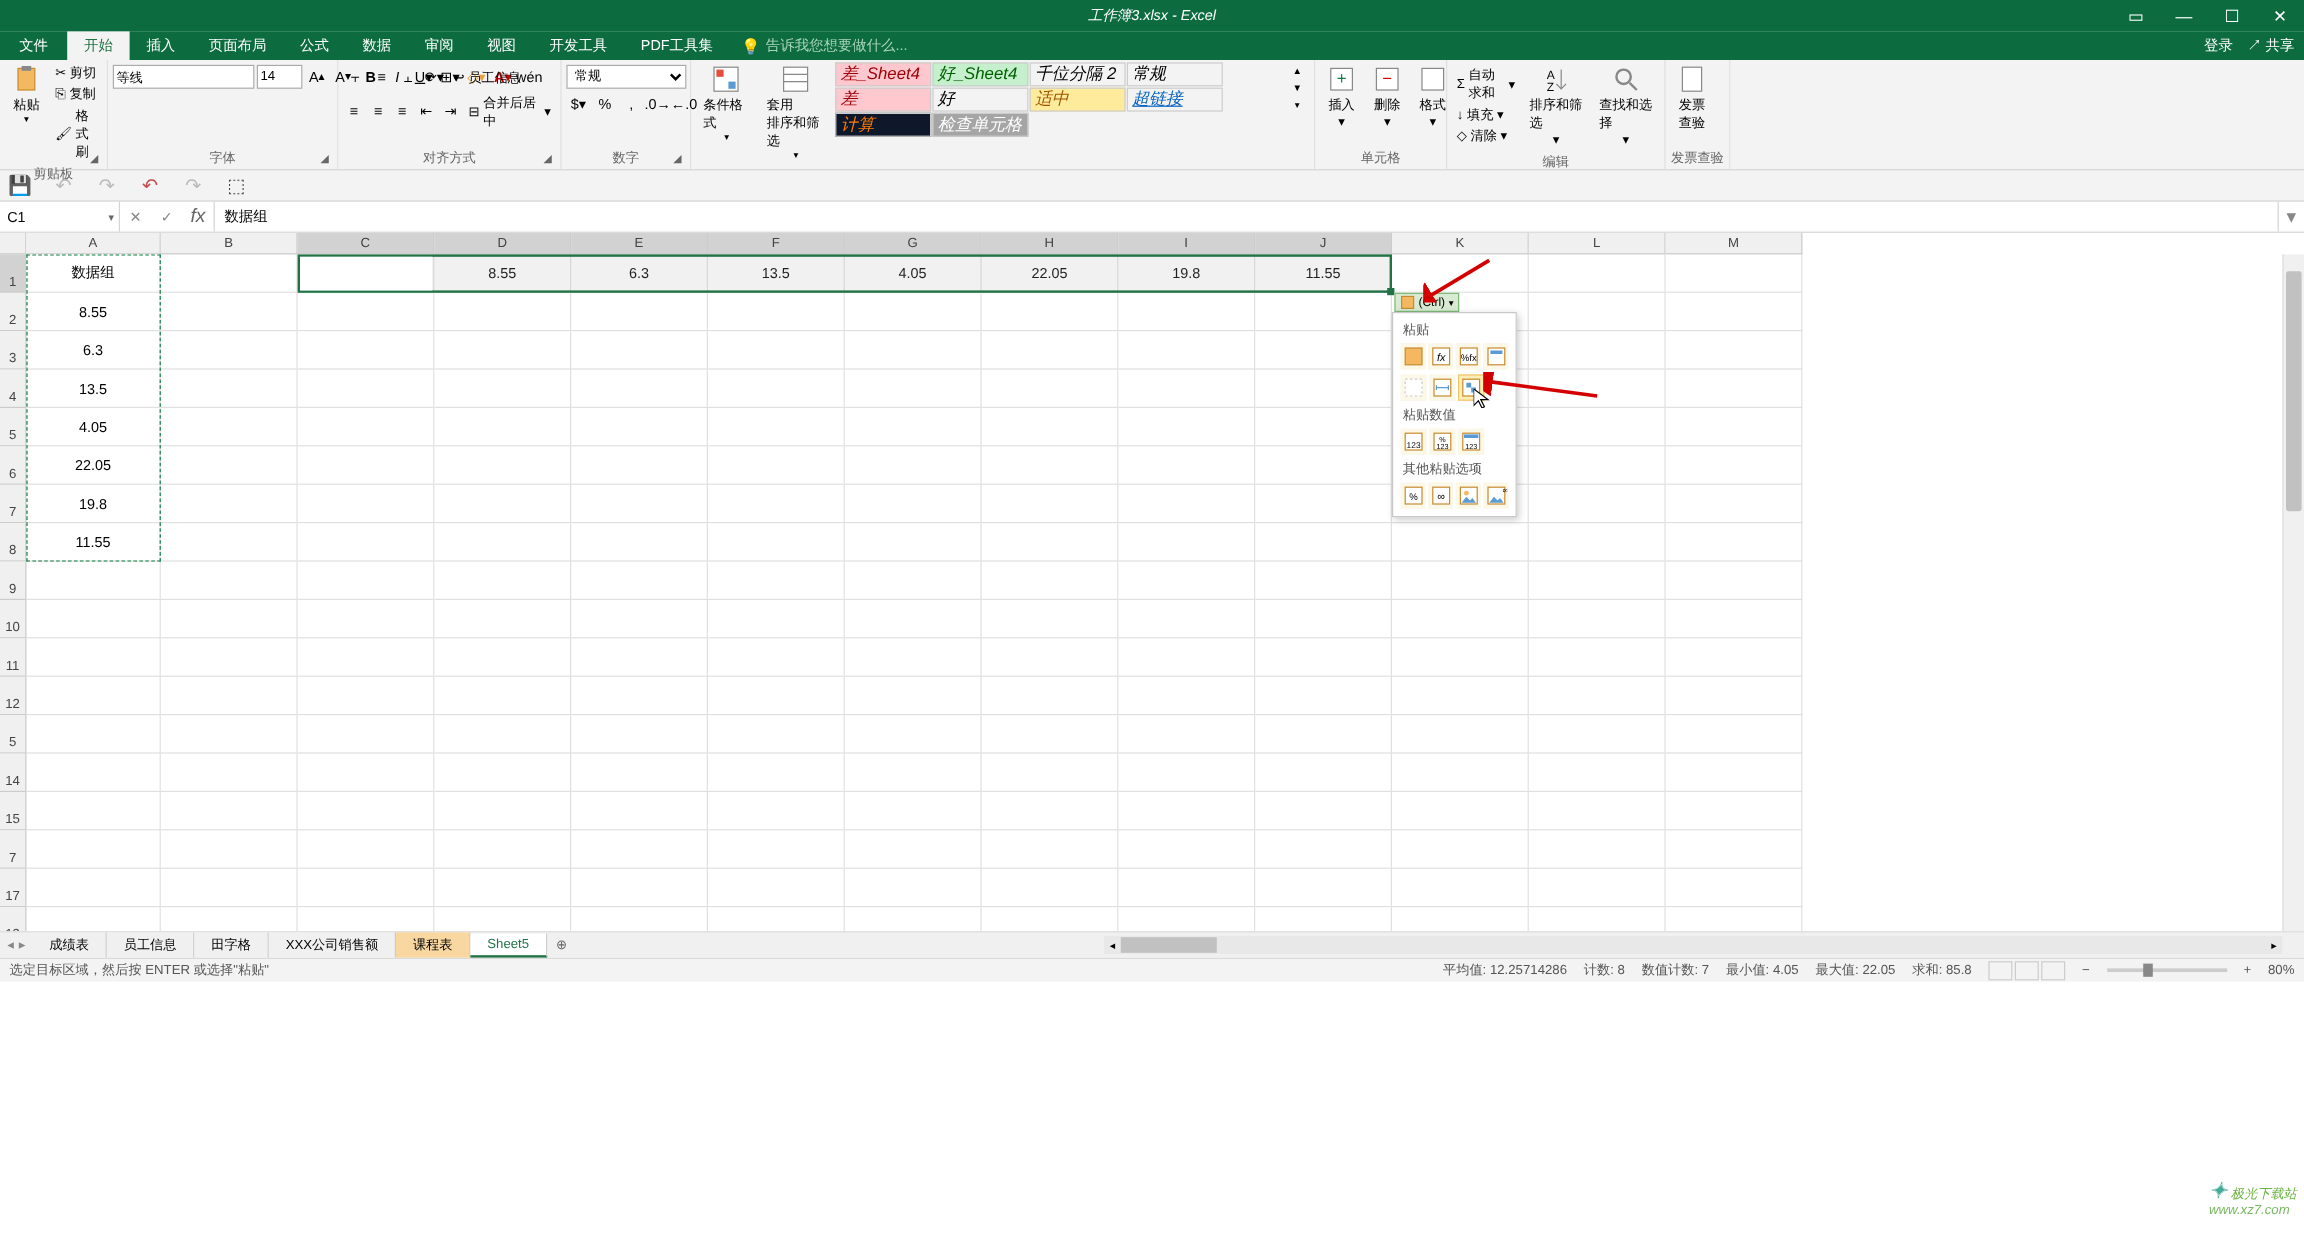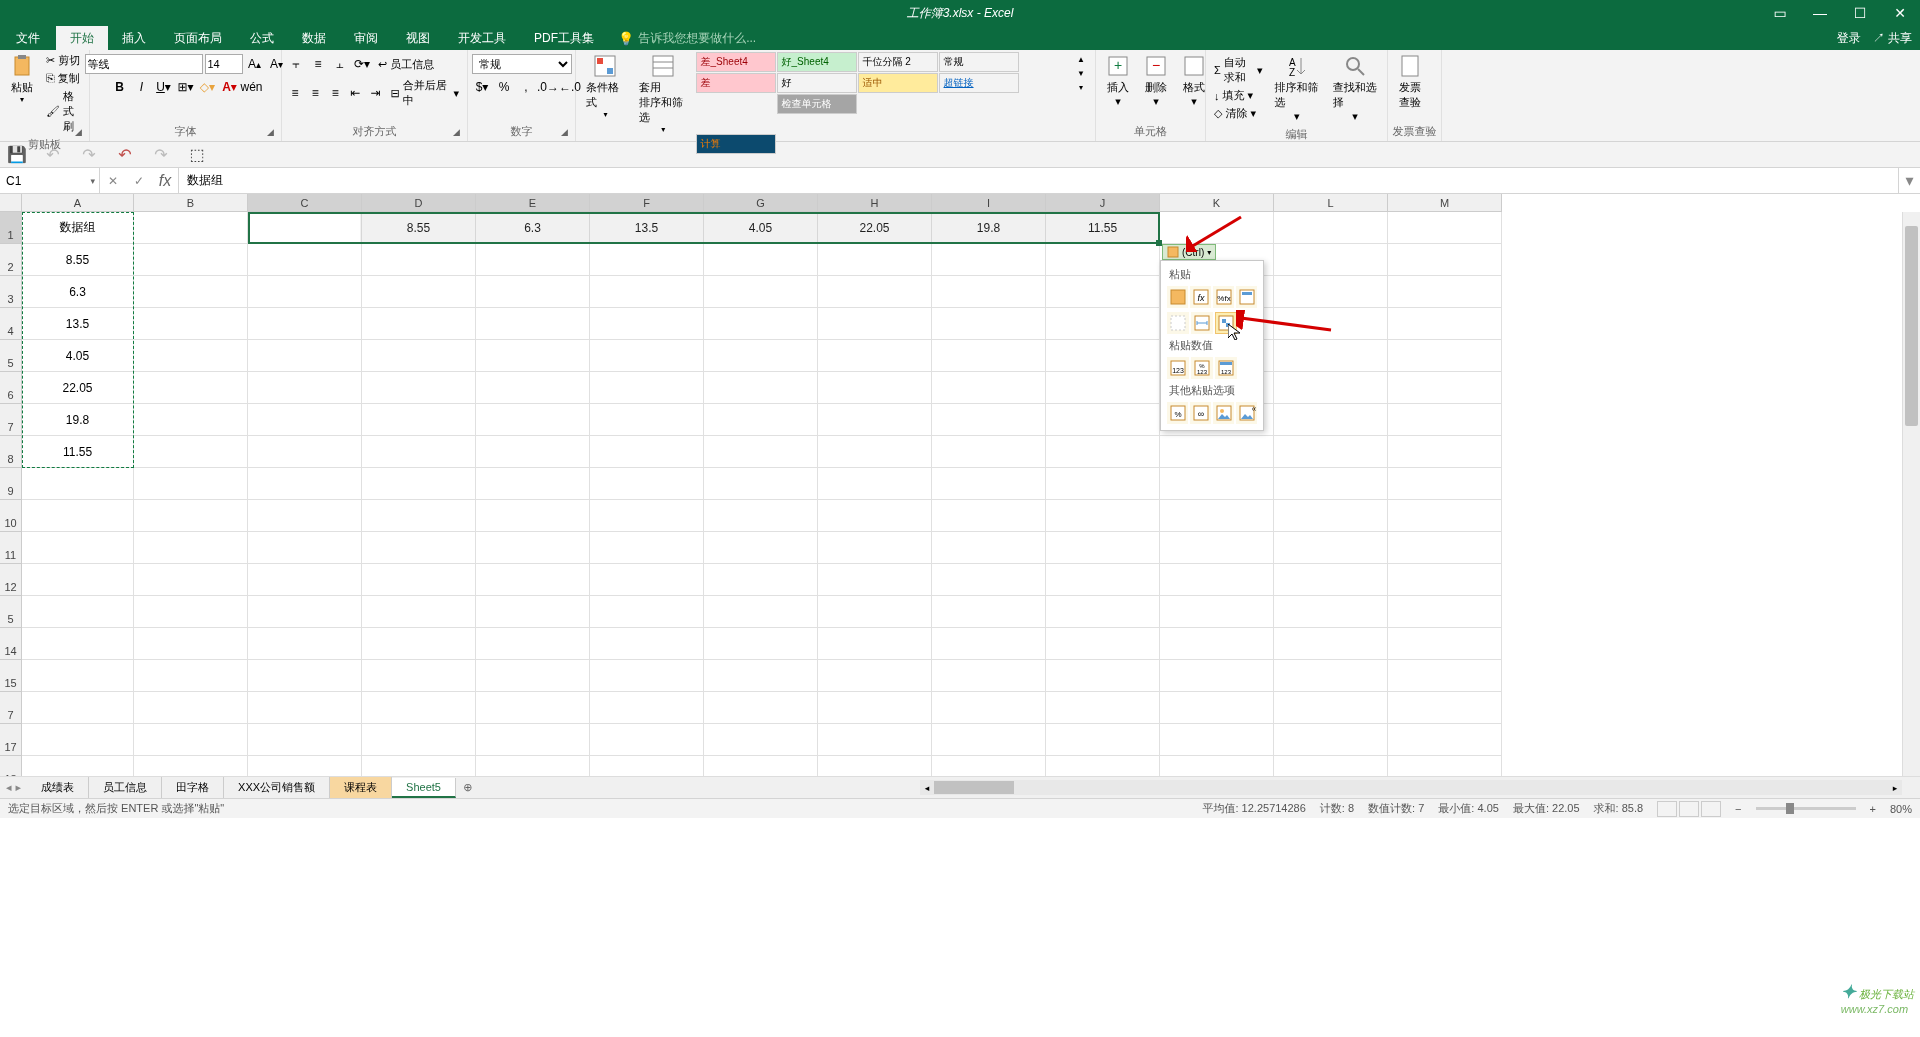--- a/index.html
+++ b/index.html
@@ -29,21 +29,21 @@
 .ribbon-group-label { text-align: center; color: #666; padding: 2px 0; font-size: 11px; }
 .big-btn { display: flex; flex-direction: column; align-items: center; justify-content: center; padding: 2px 6px; cursor: pointer; }
 .big-btn .icon { width: 24px; height: 24px; margin-bottom: 2px; }
 .small-btn-col { display: flex; flex-direction: column; gap: 1px; }
 .small-btn { display: flex; align-items: center; gap: 3px; padding: 1px 4px; cursor: pointer; font-size: 11px; }
 .font-select { height: 20px; font-size: 11px; border: 1px solid #ababab; background: #fff; padding: 0 2px; }
 .font-name { width: 118px; }
 .font-size { width: 38px; }
 .btn-icon { width: 20px; height: 20px; display: inline-flex; align-items: center; justify-content: center; cursor: pointer; font-size: 12px; }
 .style-gallery { display: flex; flex-wrap: wrap; width: 420px; gap: 1px; }
-.style-cell { width: 80px; height: 20px; border: 1px solid #ccc; display: flex; align-items: center; padding: 0 4px; font-size: 10px; }
+.style-cell { width: 80px; height: 20px; border: 1px solid #ccc; display: flex; align-items: center; padding: 0 4px; font-size: 14px; font-style: italic; }
 .dialog-launcher { position: absolute; bottom: 2px; right: 2px; width: 12px; height: 12px; font-size: 9px; color: #666; }
 
 
 .qat-row { height: 26px; background: #f3f3f3; border-bottom: 1px solid #d4d4d4; display: flex; align-items: center; padding: 0 6px; gap: 14px; }
 .qat-row .qat-btn { width: 22px; height: 20px; display: flex; align-items: center; justify-content: center; color: #444; cursor: pointer; }
 
 
 .formula-bar { height: 26px; border-bottom: 1px solid #d4d4d4; display: flex; align-items: stretch; }
 .name-box { width: 100px; border-right: 1px solid #d4d4d4; display: flex; align-items: center; padding: 0 6px; font-size: 12px; position: relative; }
 .name-box::after { content: "▾"; position: absolute; right: 4px; font-size: 9px; color: #666; }
@@ -169,21 +169,21 @@
             <span>🖌</span>
             <span>格式刷</span>
           </div>
       </div>
     </div>
     <div class="ribbon-group-label">剪贴板</div>
     <span class="dialog-launcher">◢</span>
   </div>
 
   <div class="ribbon-group" style="width:192px; position:relative;">
-    <div class="ribbon-group-content" style="flex-direction:column; gap:3px; padding-top:2px;align-items:center;">
+    <div class="ribbon-group-content" style="flex-direction:row; gap:3px; padding-top:2px;">
       <div style="display:flex; gap:2px; align-items:center;">
         <input class="font-select font-name" value="等线" style="">
         <input class="font-select font-size" value="14" style="">
         <span class="btn-icon">A<sup>▴</sup></span>
         <span class="btn-icon">A<sup>▾</sup></span>
       </div>
       <div style="display:flex; gap:2px;">
         <span class="btn-icon">
             <b>B</b>
           </span>
@@ -264,21 +264,21 @@
       </div>
       <div class="style-gallery">
         <div class="style-cell" style="background:#ffc7ce;color:#9c0006;">差_Sheet4</div>
         <div class="style-cell" style="background:#c6efce;color:#006100;">好_Sheet4</div>
         <div class="style-cell">千位分隔 2</div>
         <div class="style-cell">常规</div>
         <div class="style-cell" style="background:#ffc7ce;color:#9c0006;">差</div>
         <div class="style-cell">好</div>
         <div class="style-cell" style="background:#ffeb9c;color:#9c5700;">适中</div>
         <div class="style-cell" style="color:#0563c1;text-decoration:underline;">超链接</div>
-        <div class="style-cell" style="background:#0c4a6e;color:#fa7d00;margin-top:40px;">计算</div>
+        <div class="style-cell" style="background:#0f172a;color:#fa7d00;">计算</div>
         <div class="style-cell" style="background:#a5a5a5;color:#fff;">检查单元格</div>
       </div>
       <div style="display:flex;flex-direction:column;justify-content:space-between;height:42px;padding-left:2px;">
         <span class="btn-icon" style="font-size:8px;">▲</span>
         <span class="btn-icon" style="font-size:8px;">▼</span>
         <span class="btn-icon" style="font-size:8px;">▾</span>
       </div>
     </div>
   </div>
 

